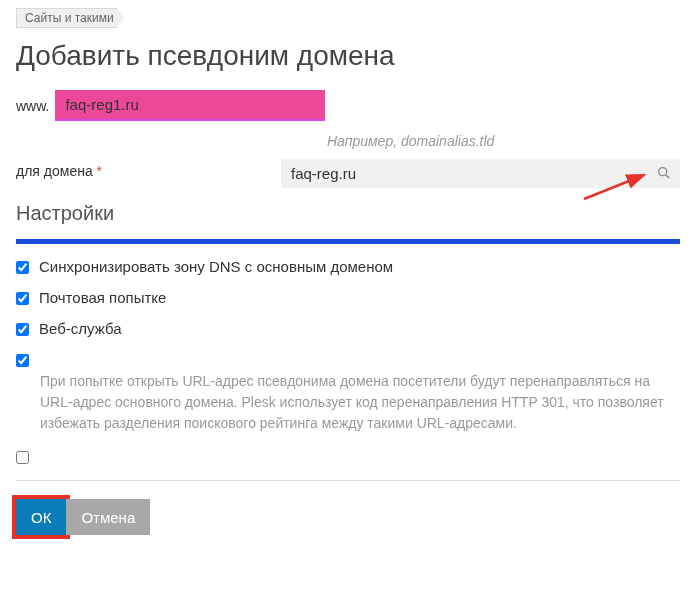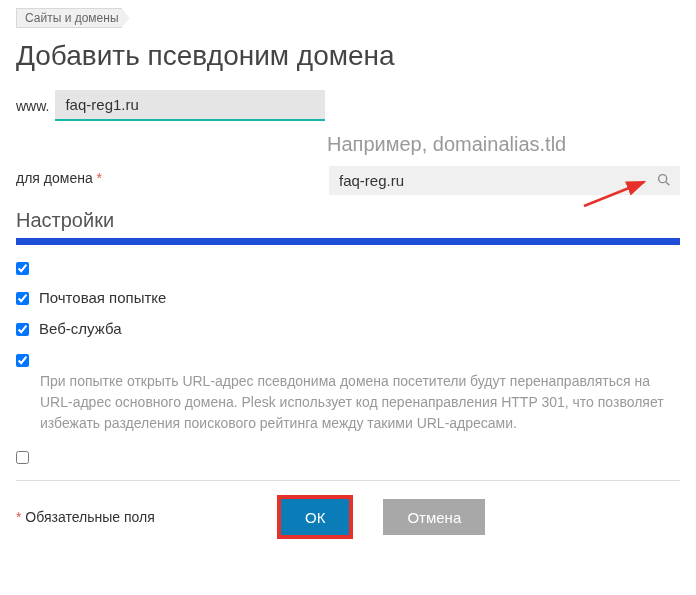--- a/index.html
+++ b/index.html
@@ -46,33 +46,34 @@
       flex: 1;
       display: flex;
       align-items: center;
     }
     .prefix {
       font-size: 14px;
       color: #333;
       margin-right: 6px;
     }
     .text-input {
-      background: #e5e5e5;
+      background: #ec4899;
       border: none;
       padding: 6px 10px;
       font-size: 15px;
       color: #333;
       width: 270px;
-      border-bottom: 2px solid #14b8a6;
+      border-bottom: 2px solid #d946ef;
     }
     .hint {
       color: #999;
-      font-size: 20px;
+      font-size: 14px;
       margin-top: 4px;
       margin-left: 0;
+      font-style: italic;
     }
     .hint-row {
       display: flex;
     }
     .hint-row .spacer { width: 311px; }
     .domain-select-wrap {
       position: relative;
       flex: 1;
       display: flex;
       align-items: center;
@@ -101,22 +102,22 @@
       position: absolute;
       right: 18px;
       top: 10px;
       pointer-events: none;
     }
     h2.section-title {
       font-size: 20px;
       font-weight: 300;
       color: #555;
       margin-top: 14px;
-      padding-bottom: 6px;
-      border-bottom: 7px solid #1d4ed8;
+      padding-bottom: 14px;
+      border-bottom: 5px solid #1d4ed8;
     }
     .checkbox-row {
       margin-top: 14px;
       display: flex;
       align-items: flex-start;
     }
     .checkbox-row input[type="checkbox"] {
       margin-top: 3px;
       margin-right: 10px;
     }
@@ -142,58 +143,58 @@
       width: 265px;
       font-size: 14px;
       color: #333;
     }
     .required-note .req { color: #d9534f; }
     .btn {
       display: inline-flex;
       align-items: center;
       justify-content: center;
       height: 36px;
-      padding: 0 24px;
+      padding: 0 15px;
       font-size: 15px;
       border: none;
       cursor: pointer;
-      margin-right: 34px;
+      margin-right: 0;
     }
     .btn-primary {
       background: #0a7cb8;
       color: #fff;
       outline: 4px solid #e5312a;
     }
     .btn-secondary {
       background: #a8a8a8;
       color: #fff;
     }
     .domain-row { position: relative; }
   </style>
 </head>
 <body>
 
 
 
-<div class="breadcrumb">Сайты и домены</div>
+<div class="breadcrumb">Сайты и такими</div>
 
 <h1 class="page-title">Добавить псевдоним домена</h1>
 
 <div class="form-row">
   <div class="form-control-wrap">
     <span class="prefix">www.</span>
     <input type="text" class="text-input" value="faq-reg1.ru" style="">
   </div>
 </div>
 <div class="hint-row">
   <div class="spacer"></div>
   <div class="hint">Например, domainalias.tld</div>
 </div>
 
-<div class="form-row domain-row" style="margin-top:10px;gap:48px;">
+<div class="form-row domain-row" style="margin-top:10px;">
   <div class="form-label">
     <span>для домена</span> <span class="req">*</span>
   </div>
   <div class="domain-select-wrap">
     <input type="text" class="domain-select" value="faq-reg.ru" style="">
     <div class="search-icon-btn">
       <svg viewBox="0 0 24 24" fill="none" stroke="#888" stroke-width="2">
           <circle cx="10" cy="10" r="6"></circle>
           <line x1="15" y1="15" x2="20" y2="20"></line>
         </svg>
@@ -206,20 +207,21 @@
         </defs>
       <line x1="2" y1="30" x2="62" y2="6" stroke="#e5312a" stroke-width="2.5" marker-end="url(#ah)"></line>
     </svg>
   </div>
 </div>
 
 <h2 class="section-title">Настройки</h2>
 
 <div class="checkbox-row">
   <input type="checkbox" checked="" style="">
+  <span class="cb-label">Синхронизировать зону DNS с основным доменом</span>
 </div>
 
 <div class="checkbox-row">
   <input type="checkbox" checked="" style="">
   <span class="cb-label">Почтовая попытке</span>
 </div>
 
 <div class="checkbox-row">
   <input type="checkbox" checked="" style="">
   <span class="cb-label">Веб-служба</span>
@@ -228,21 +230,18 @@
 <div class="checkbox-row">
   <input type="checkbox" checked="" style="">
 </div>
 <div class="cb-desc">При попытке открыть URL-адрес псевдонима домена посетители будут перенаправляться на URL-адрес основного домена. Plesk использует код перенаправления HTTP 301, что позволяет избежать разделения поискового рейтинга между такими URL-адресами.</div>
 
 <div class="checkbox-row">
   <input type="checkbox" style="">
 </div>
 
 <div class="footer">
-  <div class="required-note">
-    <span class="req">*</span> <span>Обязательные поля</span>
-  </div>
   <button class="btn btn-primary">ОК</button>
   <button class="btn btn-secondary">Отмена</button>
 </div>
 
 
 
 
 </body></html>

